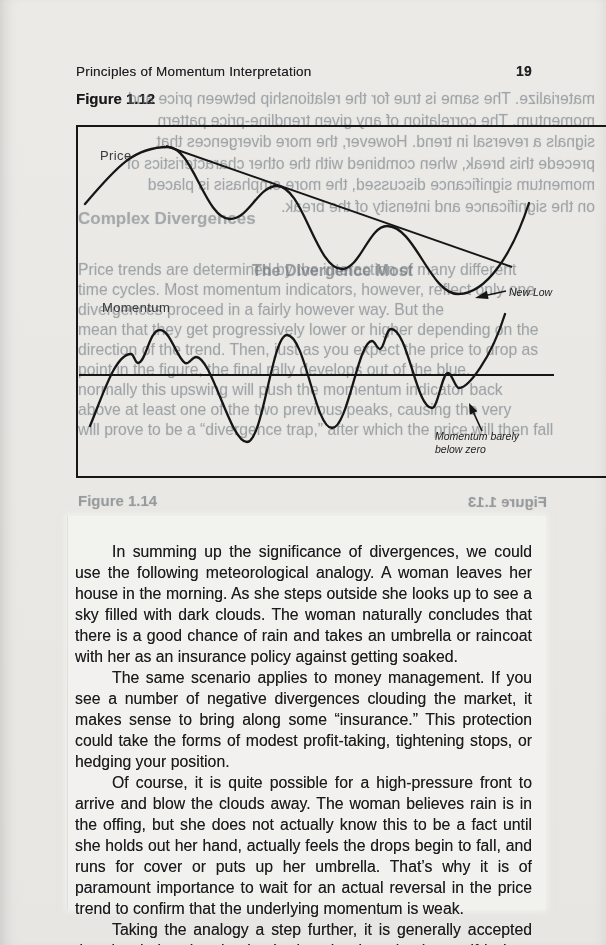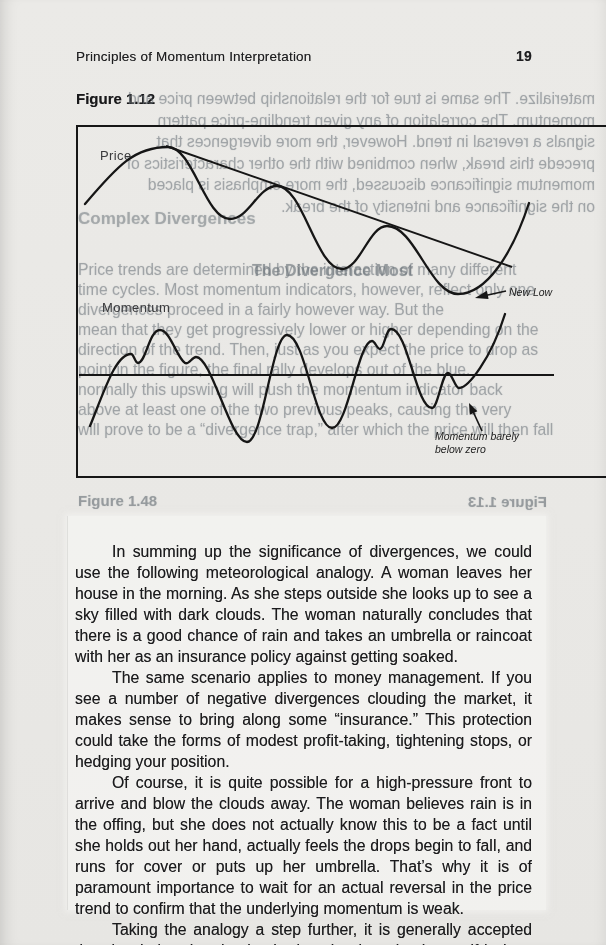--- a/index.html
+++ b/index.html
@@ -17,21 +17,21 @@
     pointer-events:none;
   }
   
   .header{
     position:absolute;left:76px;top:48px;width:456px;
     display:flex;justify-content:space-between;align-items:baseline;
     font-size:13.5px;letter-spacing:.2px;color:#1e1e20;
     text-shadow:0 0 .5px rgba(20,20,20,.5);
     gap:17px;
   }
-  .header .pagenum{font-weight:bold;font-size:14px;}
+  .header .pagenum{font-weight:bold;font-size:14px;margin-top:15px;}
   .figure-label{
     position:absolute;left:76px;top:90px;
     font-size:15px;font-weight:bold;color:#19191b;
     text-shadow:0 0 .5px rgba(20,20,20,.5);
   }
   
   .bleed{
     position:absolute;color:rgba(104,112,118,.42);
     font-size:15.7px;white-space:nowrap;z-index:1;
     text-shadow:0 0 1px rgba(120,128,134,.35);
@@ -97,21 +97,21 @@
     <div>Price trends are determined by the interaction of many different</div>
     <div>time cycles. Most momentum indicators, however, reflect only one</div>
     <div>divergences proceed in a fairly however way. But the</div>
     <div>mean that they get progressively lower or higher depending on the</div>
     <div>direction of the trend. Then, just as you expect the price to drop as</div>
     <div>point in the figure, the final rally develops out of the blue.</div>
     <div>normally this upswing will push the momentum indicator back</div>
     <div>above at least one of the two previous peaks, causing the very</div>
     <div>will prove to be a “divergence trap,” after which the price will then fall</div>
   </div>
-  <div class="bleed figcap-left">Figure 1.48</div>
+  <div class="bleed figcap-left">Figure 1.14</div>
   <div class="bleed mirror figcap-right">Figure 1.13</div>
 
   <div class="figure-box">
     <svg width="477" height="349" viewBox="0 0 477 349">
 
       <text class="chart-label" x="22" y="33">Price</text>
       <path class="curve" d="M 7,77 C 40,38 57,20 90,20 C 115,20 127,92 152,92 C 171,92 180,59 199,59 C 225,59 238,142 264,142 C 282,142 291,99 309,99 C 337,99 352,167 380,167 C 408,167 434,128 451,76"></path>
       <path class="thinline" d="M 88,19 L 434,140"></path>
 
       <path class="ann-arrow" d="M 428,164 L 403,169.5"></path>

